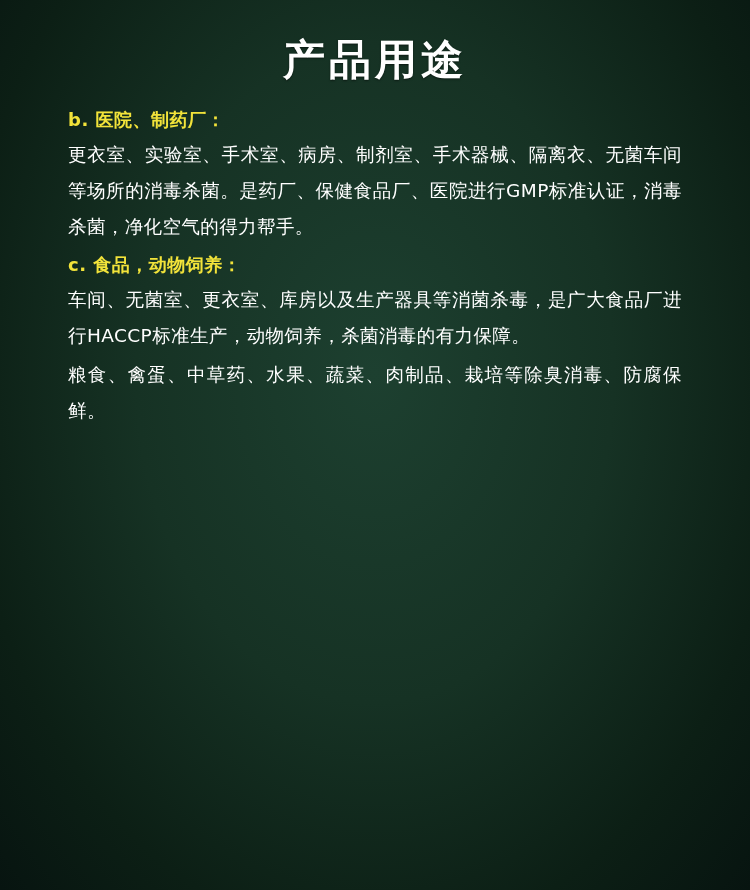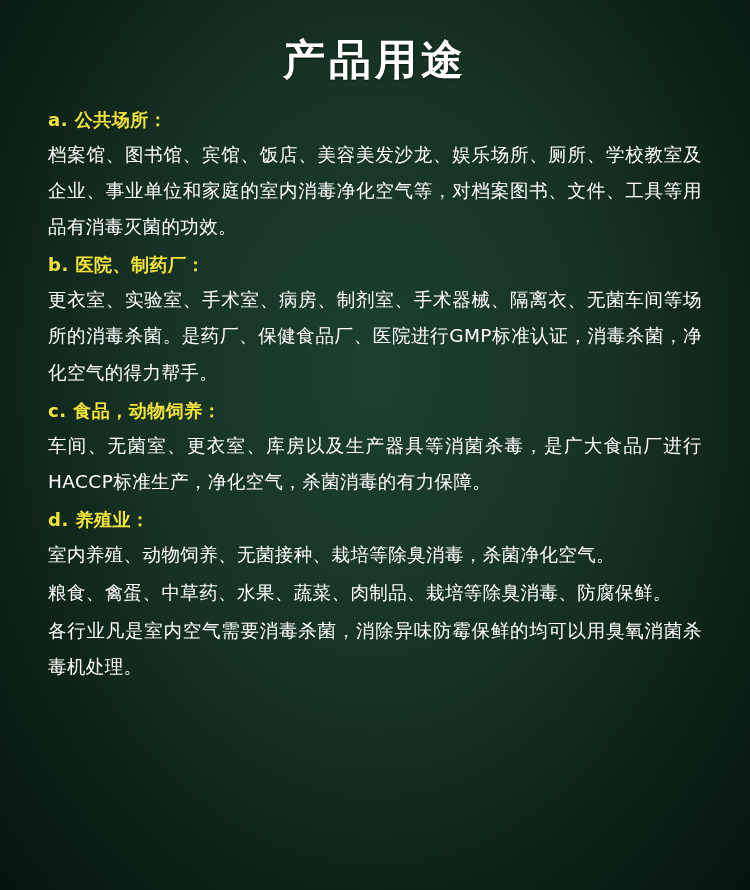--- a/index.html
+++ b/index.html
@@ -12,21 +12,21 @@
     background: #0d2419;
     font-family: "DejaVu Sans", "Liberation Sans", sans-serif;
     overflow: hidden;
   }
   .page {
     position: relative;
     width: 750px;
     height: 890px;
     background: radial-gradient(ellipse at 50% 42%, #1d4030 0%, #163224 45%, #0c1f15 78%, #071410 100%);
     box-sizing: border-box;
-    padding: 0 48px;
+    padding: 0 68px;
   }
   .title {
     text-align: center;
     color: #ffffff;
     font-size: 42px;
     font-weight: bold;
     letter-spacing: 4px;
     padding-top: 32px;
     padding-bottom: 14px;
     font-family: "DejaVu Sans", "Liberation Sans", sans-serif;
@@ -50,41 +50,32 @@
     text-align: justify;
   }
 </style>
 </head>
 <body>
 
 <div class="page">
 
   <div class="title">产品用途</div>
 
-  <div class="section">
-    <div class="sec-head">a. 公共场所：</div>
-    <div class="sec-body">档案馆、图书馆、宾馆、饭店、美容美发沙龙、娱乐场所、厕所、学校教室及企业、事业单位和家庭的室内消毒净化空气等，对档案图书、文件、工具等用品有消毒灭菌的功效。</div>
-  </div>
 
   <div class="section">
     <div class="sec-head">b. 医院、制药厂：</div>
     <div class="sec-body">更衣室、实验室、手术室、病房、制剂室、手术器械、隔离衣、无菌车间等场所的消毒杀菌。是药厂、保健食品厂、医院进行GMP标准认证，消毒杀菌，净化空气的得力帮手。</div>
   </div>
 
   <div class="section">
     <div class="sec-head">c. 食品，动物饲养：</div>
-    <div class="sec-body">车间、无菌室、更衣室、库房以及生产器具等消菌杀毒，是广大食品厂进行HACCP标准生产，净化空气，杀菌消毒的有力保障。</div>
+    <div class="sec-body">车间、无菌室、更衣室、库房以及生产器具等消菌杀毒，是广大食品厂进行HACCP标准生产，动物饲养，杀菌消毒的有力保障。</div>
   </div>
 
-  <div class="section">
-    <div class="sec-head">d. 养殖业：</div>
-    <div class="sec-body">室内养殖、动物饲养、无菌接种、栽培等除臭消毒，杀菌净化空气。</div>
-  </div>
 
   <div class="section">
     <div class="sec-body">粮食、禽蛋、中草药、水果、蔬菜、肉制品、栽培等除臭消毒、防腐保鲜。</div>
   </div>
 
   <div class="section">
-    <div class="sec-body">各行业凡是室内空气需要消毒杀菌，消除异味防霉保鲜的均可以用臭氧消菌杀毒机处理。</div>
   </div>
 
 </div>
 
 </body></html>

